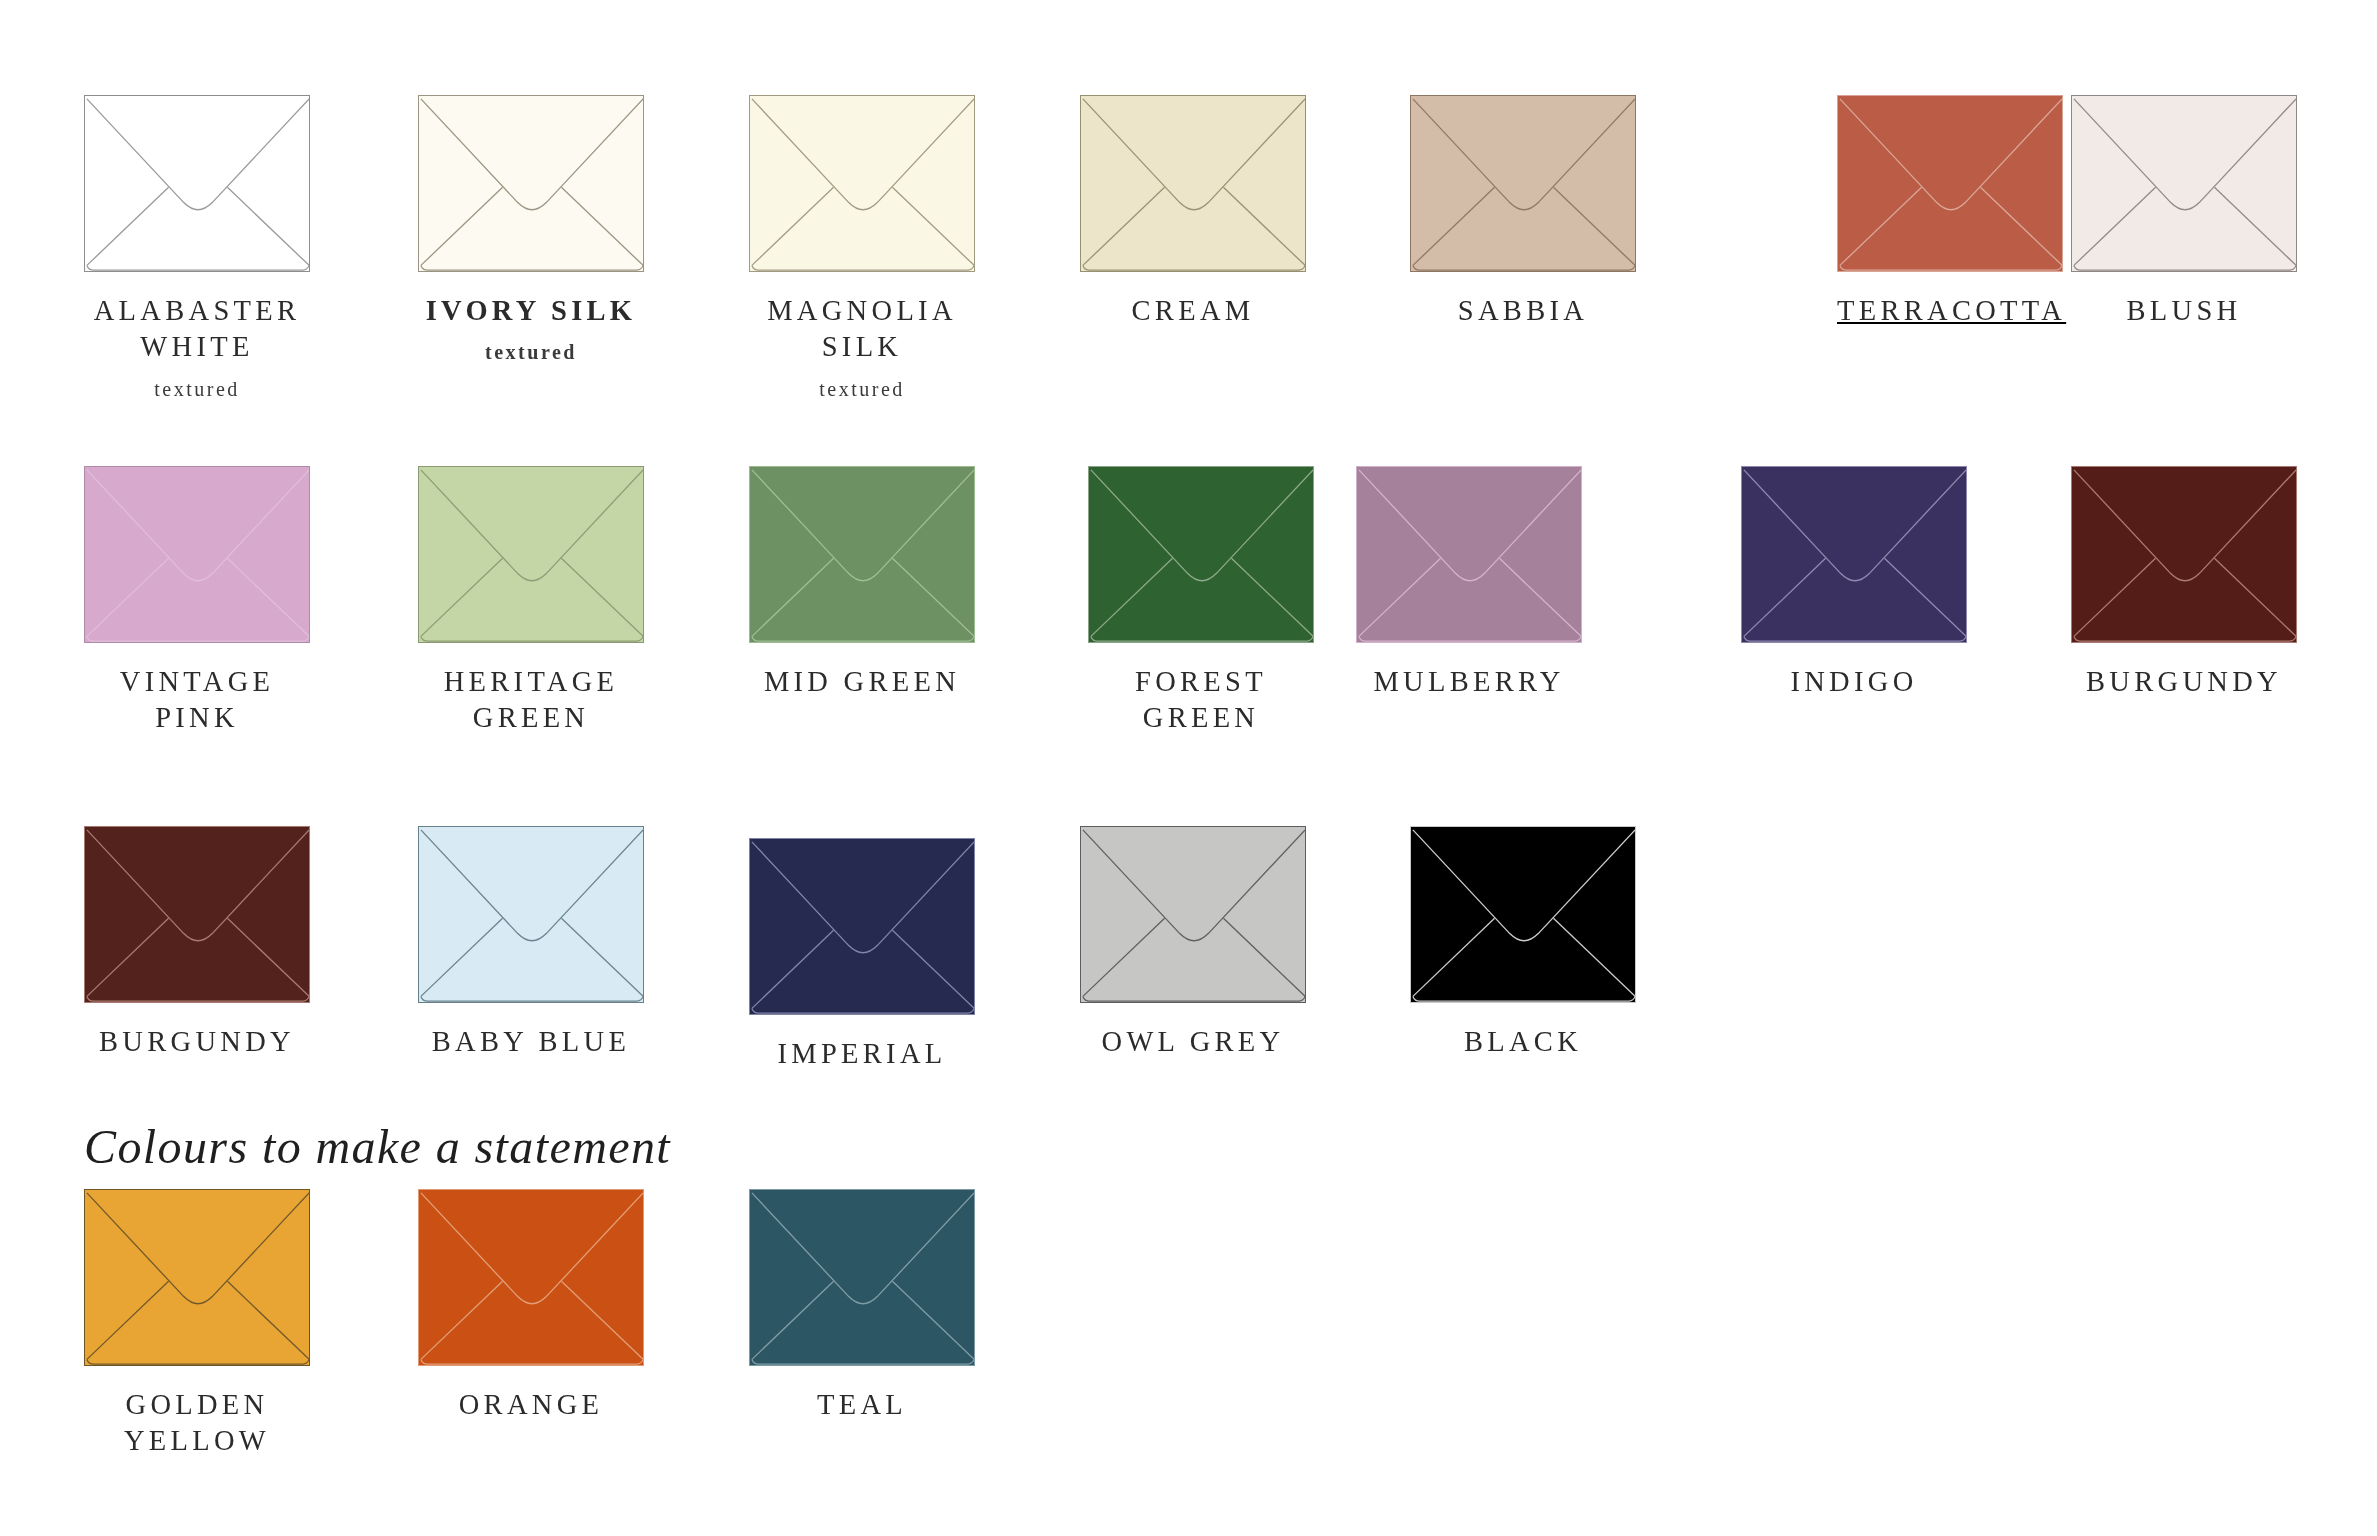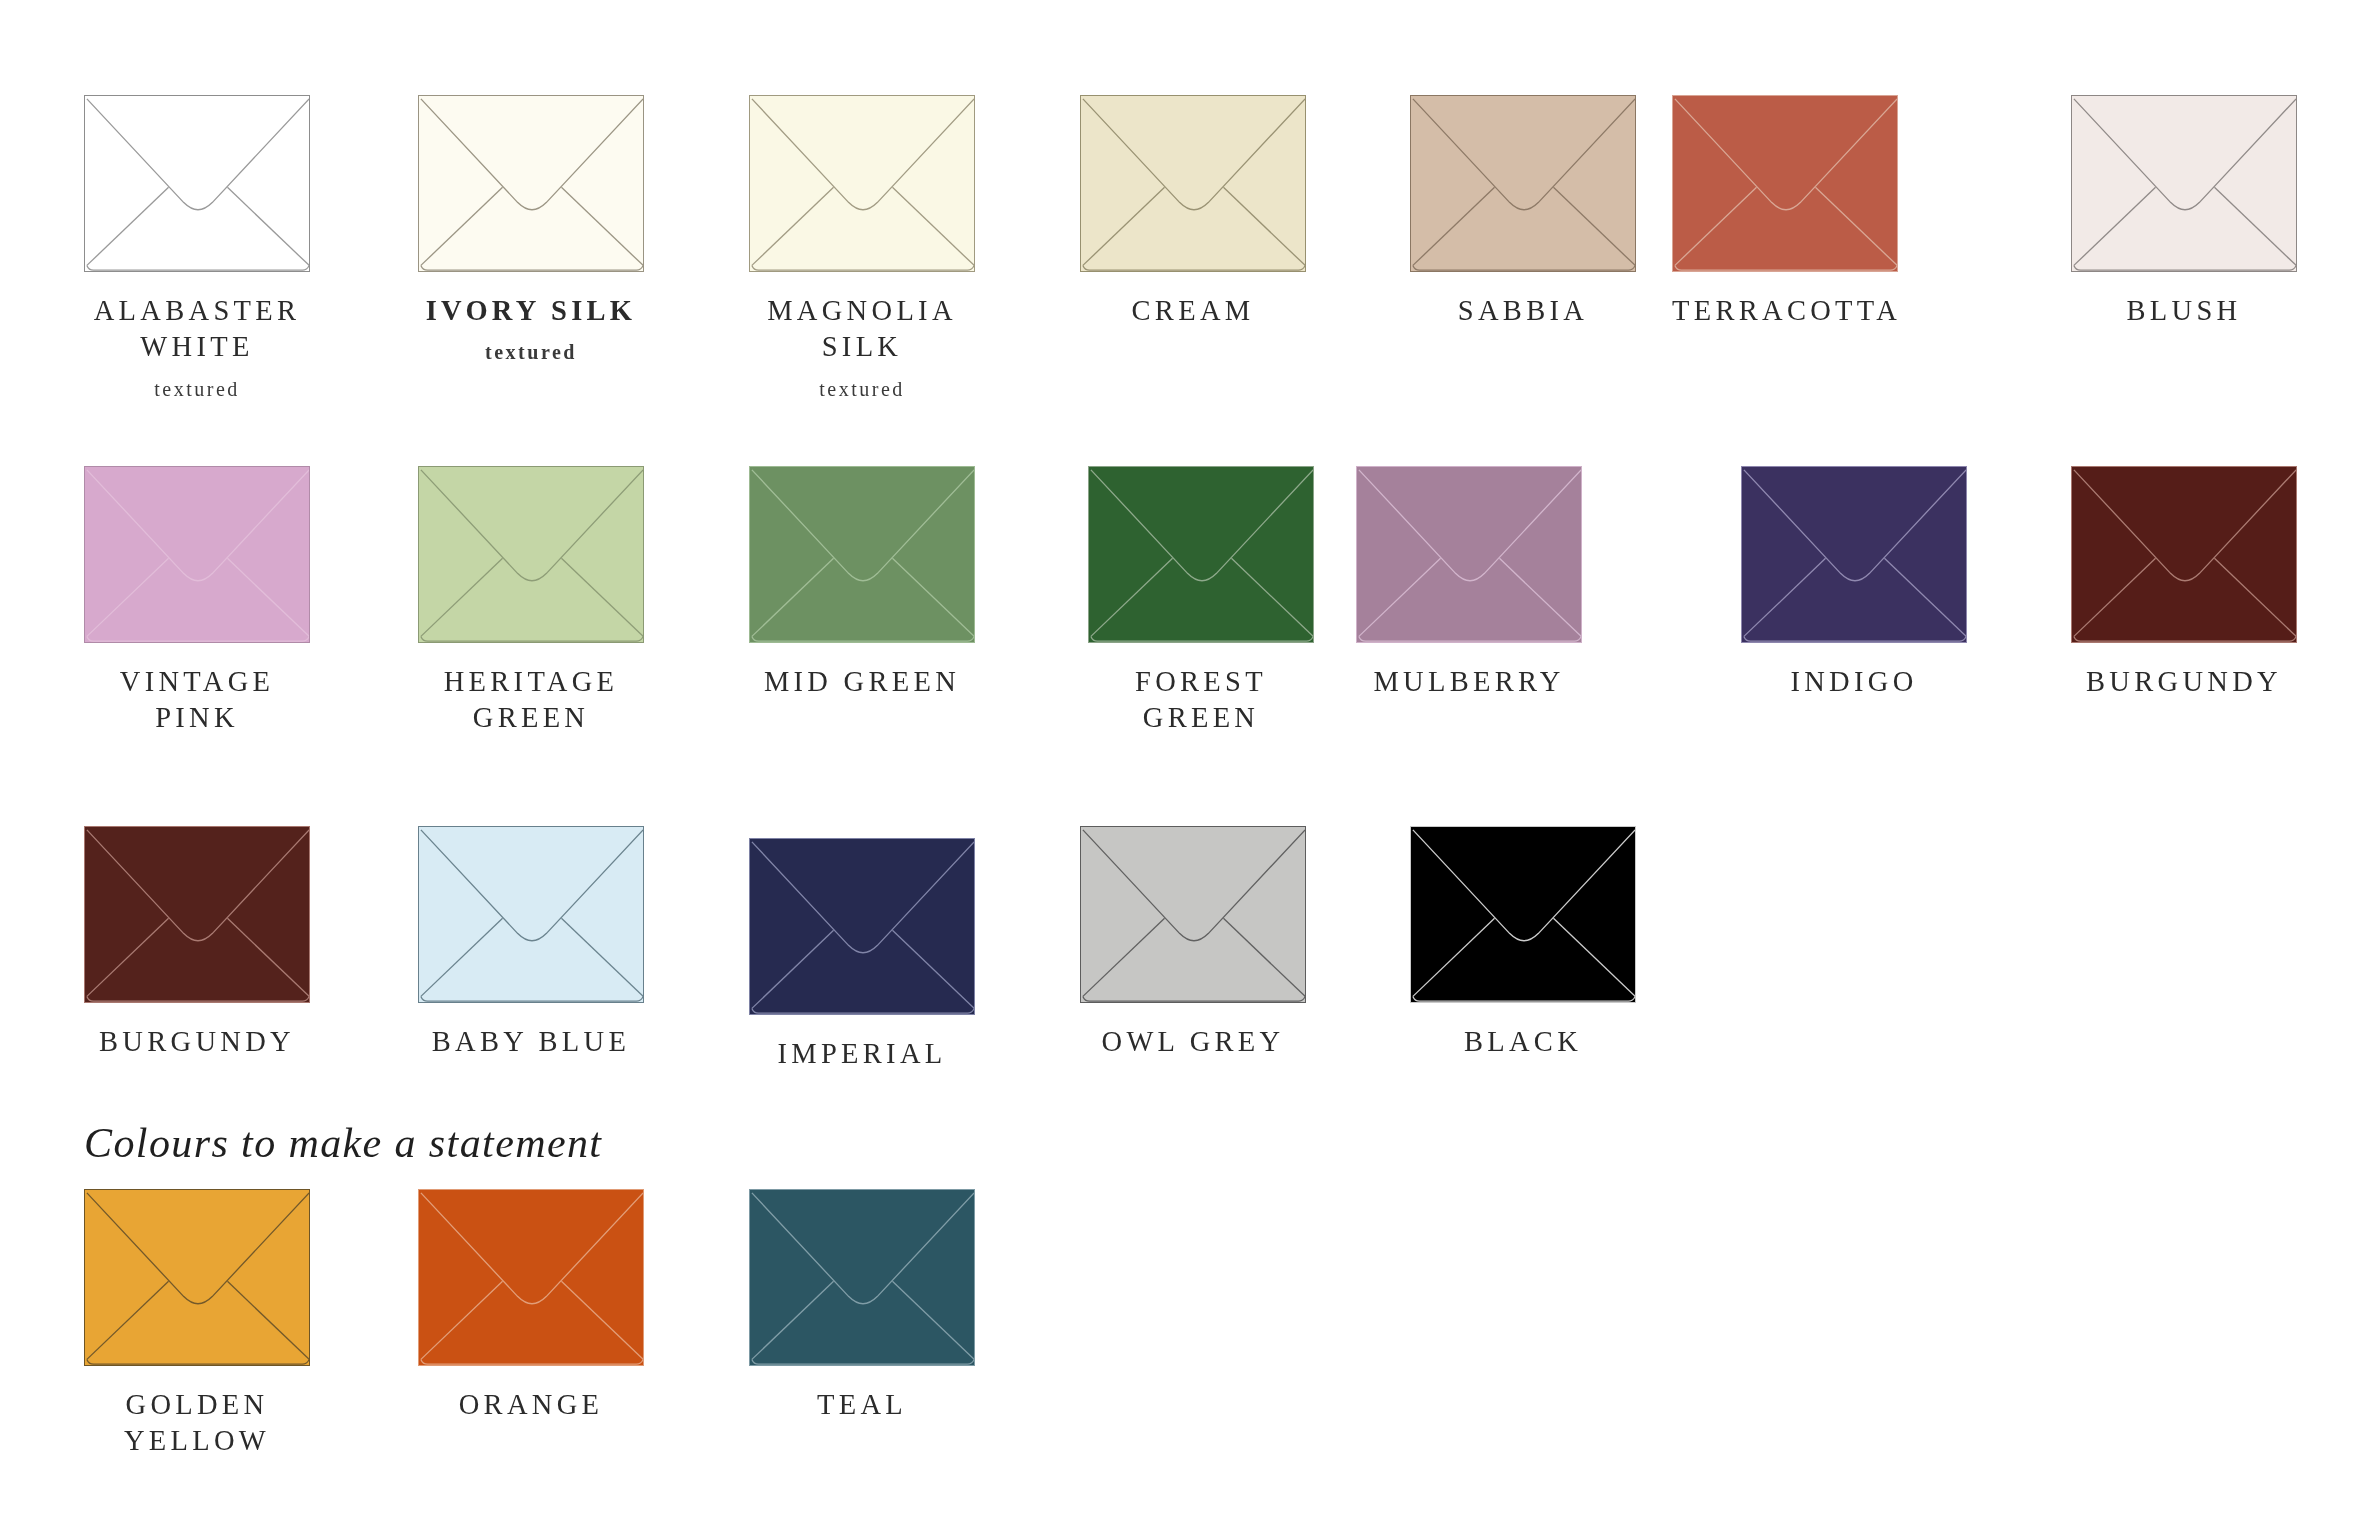--- a/index.html
+++ b/index.html
@@ -79,21 +79,21 @@
     margin-top: 10px;
   }
 
   
   .statement-heading {
     position: absolute;
     left: 84px;
     top: 1119px;
     font-family: "Liberation Serif", "DejaVu Serif", serif;
     font-style: italic;
-    font-size: 42px;
+    font-size: 48px;
     letter-spacing: 1.4px;
     color: #1f1f1f;
     white-space: nowrap;
   }
 </style>
 </head>
 <body>
 
 <div class="page">
 
@@ -157,21 +157,21 @@
             <svg class="env-svg" viewBox="0 0 238 186" preserveAspectRatio="none">
               <path d="M2,3 L104,112 Q119,127 134,112 L236,3" stroke="#8e7a67" fill="none" stroke-width="1.4"></path>
               <path d="M2,178 Q4,183 9,183 L119,183" stroke="#8e7a67" fill="none" stroke-width="1.4"></path>
               <path d="M2,178 L88,96" stroke="#8e7a67" fill="none" stroke-width="1.4"></path>
               <path d="M236,178 L150,96" stroke="#8e7a67" fill="none" stroke-width="1.4"></path>
               <path d="M236,178 Q234,183 229,183 L119,183" stroke="#8e7a67" fill="none" stroke-width="1.4"></path>
             </svg>
           </div>
           <div class="label">SABBIA</div>
         </div>
-        <div class="swatch-cell" style="left: 1672px;">
+        <div class="swatch-cell" style="left: 1837px; text-decoration: underline;">
           <div class="envelope" style="background: rgb(187, 92, 71); border-color: rgb(216, 164, 148);">
             <svg class="env-svg" viewBox="0 0 238 186" preserveAspectRatio="none">
               <path d="M2,3 L104,112 Q119,127 134,112 L236,3" stroke="#d9a795" fill="none" stroke-width="1.4"></path>
               <path d="M2,178 Q4,183 9,183 L119,183" stroke="#d9a795" fill="none" stroke-width="1.4"></path>
               <path d="M2,178 L88,96" stroke="#d9a795" fill="none" stroke-width="1.4"></path>
               <path d="M236,178 L150,96" stroke="#d9a795" fill="none" stroke-width="1.4"></path>
               <path d="M236,178 Q234,183 229,183 L119,183" stroke="#d9a795" fill="none" stroke-width="1.4"></path>
             </svg>
           </div>
           <div class="label">TERRACOTTA</div>

